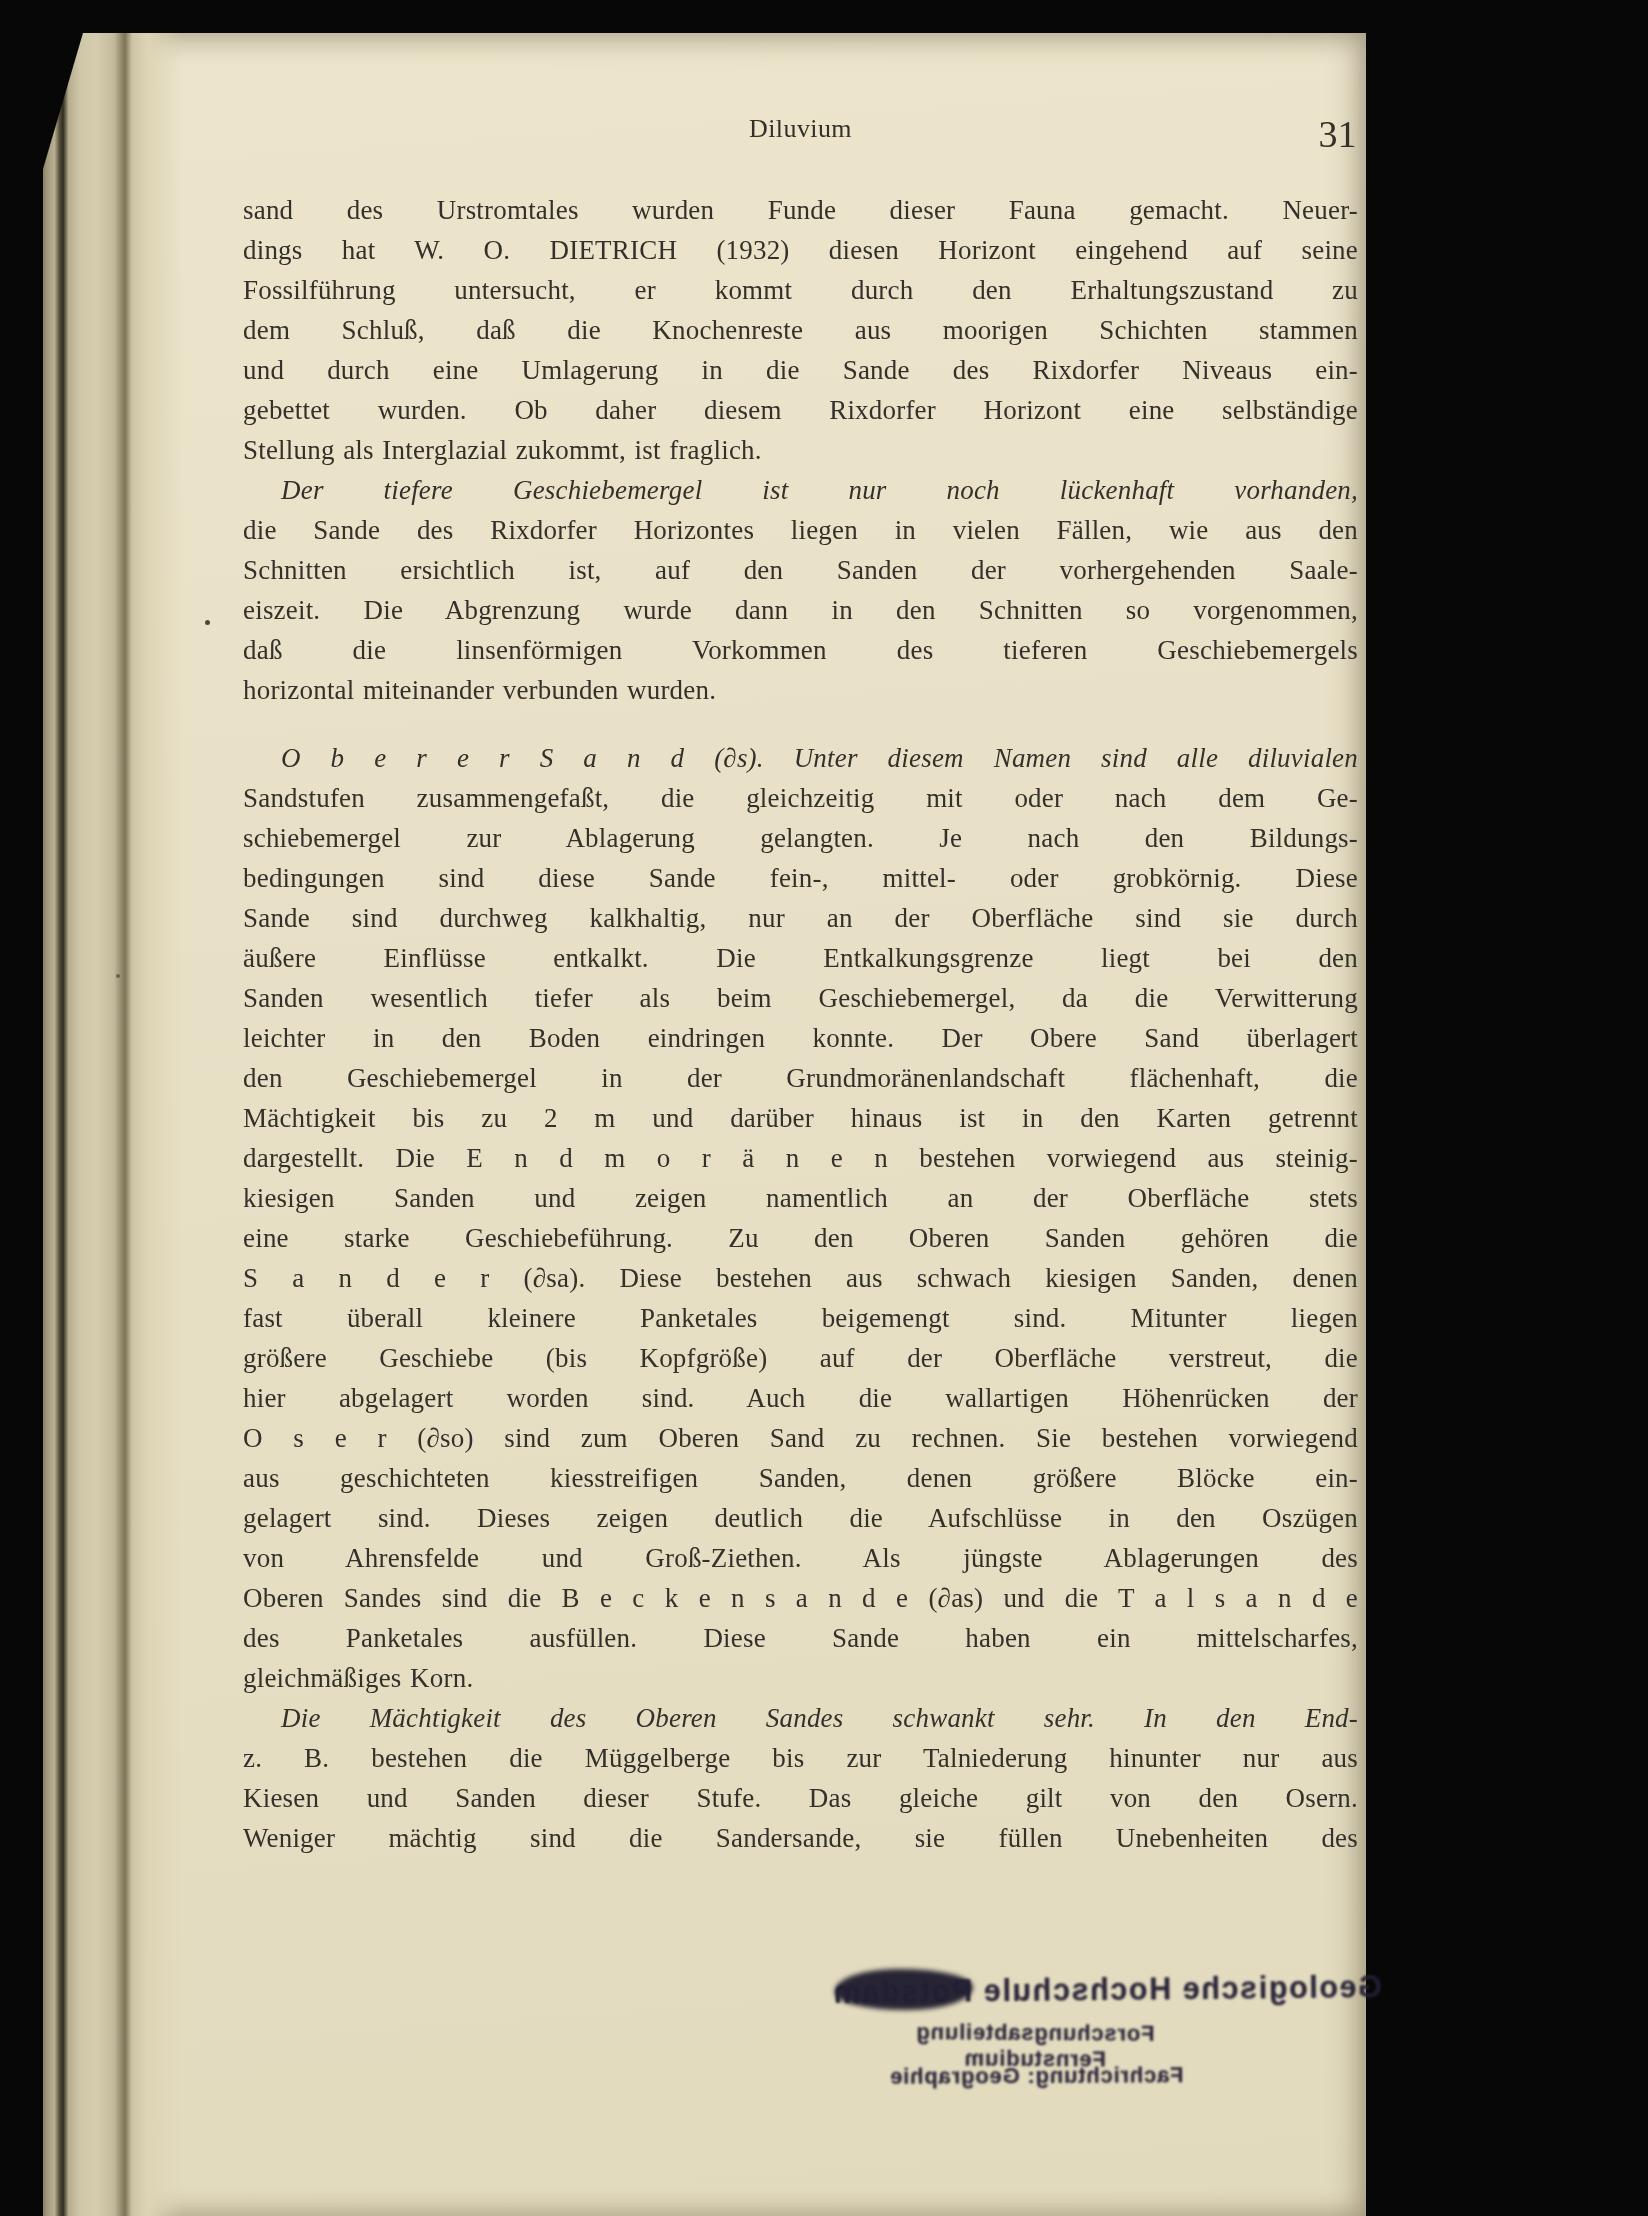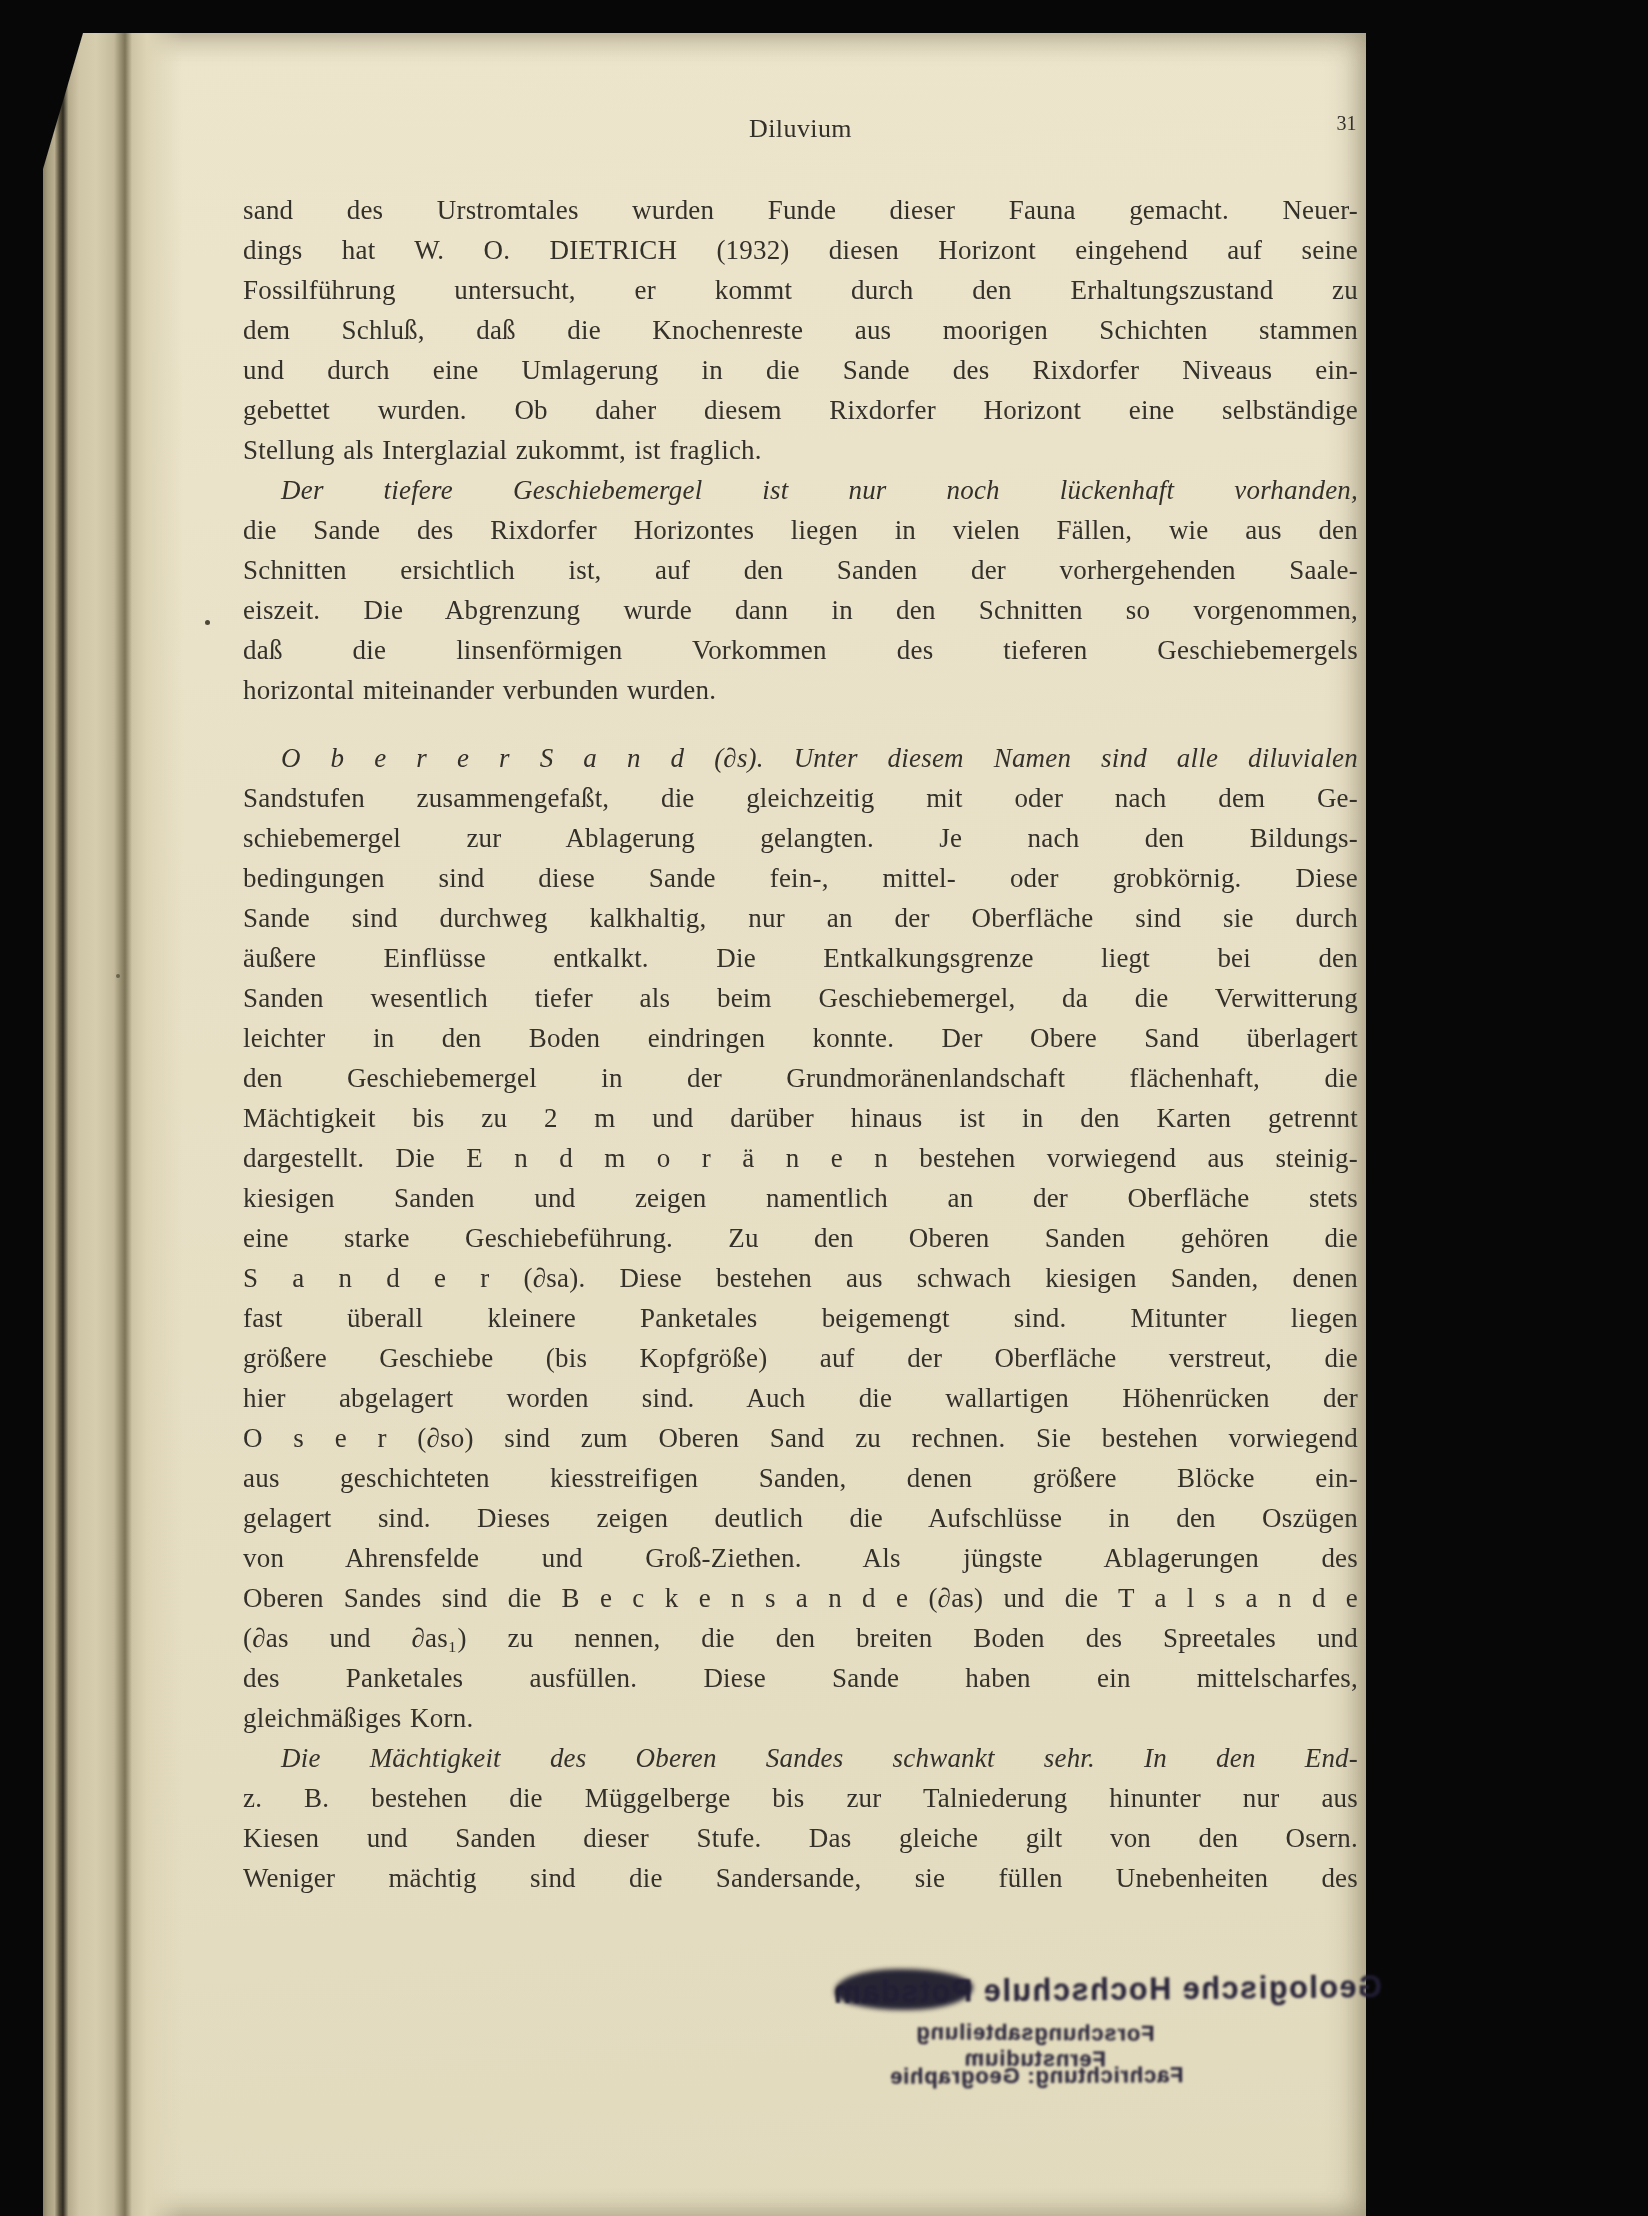--- a/index.html
+++ b/index.html
@@ -28,21 +28,21 @@
   }
   .header{
     position:absolute;left:200px;top:81px;width:1115px;height:38px;
     color:#33302a;
   }
   .htitle{
     position:absolute;left:50%;transform:translateX(-50%);
     font-size:26px;letter-spacing:0.4px;
   }
   .pnum{
-    position:absolute;right:1.6px;top:-2.5px;font-size:20px;
+    position:absolute;right:1.6px;top:-2.5px;font-size:38px;
   }
   .body-text{
     position:absolute;left:200px;top:125px;width:1115px;
     font-size:27px;line-height:40px;color:#34312b;
     letter-spacing:0.2px;word-spacing:1.6px;margin-top:32px;
   }
   .line{text-align:justify;text-align-last:justify;}
   .line.last-line{text-align-last:left;}
   .para.indent .line:first-child{text-indent:38px;font-style:italic;}
   .para.gap{margin-top:28px;}
@@ -125,21 +125,20 @@
         <div class="line">eine starke Geschiebeführung. Zu den Oberen Sanden gehören die</div>
         <div class="line">S a n d e r (∂sa). Diese bestehen aus schwach kiesigen Sanden, denen</div>
         <div class="line">fast überall kleinere Panketales beigemengt sind. Mitunter liegen</div>
         <div class="line">größere Geschiebe (bis Kopfgröße) auf der Oberfläche verstreut, die</div>
         <div class="line">hier abgelagert worden sind. Auch die wallartigen Höhenrücken der</div>
         <div class="line">O s e r (∂so) sind zum Oberen Sand zu rechnen. Sie bestehen vorwiegend</div>
         <div class="line">aus geschichteten kiesstreifigen Sanden, denen größere Blöcke ein-</div>
         <div class="line">gelagert sind. Dieses zeigen deutlich die Aufschlüsse in den Oszügen</div>
         <div class="line">von Ahrensfelde und Groß-Ziethen. Als jüngste Ablagerungen des</div>
         <div class="line">Oberen Sandes sind die B e c k e n s a n d e (∂as) und die T a l s a n d e</div>
-        <div class="line">(∂as und ∂as₁) zu nennen, die den breiten Boden des Spreetales und</div>
         <div class="line">des Panketales ausfüllen. Diese Sande haben ein mittelscharfes,</div>
         <div class="line last-line">gleichmäßiges Korn.</div>
       </div>
     <div class="para indent">
         <div class="line">Die Mächtigkeit des Oberen Sandes schwankt sehr. In den End-</div>
         <div class="line">z. B. bestehen die Müggelberge bis zur Talniederung hinunter nur aus</div>
         <div class="line">Kiesen und Sanden dieser Stufe. Das gleiche gilt von den Osern.</div>
         <div class="line">Weniger mächtig sind die Sandersande, sie füllen Unebenheiten des</div>
       </div>
   </div>

